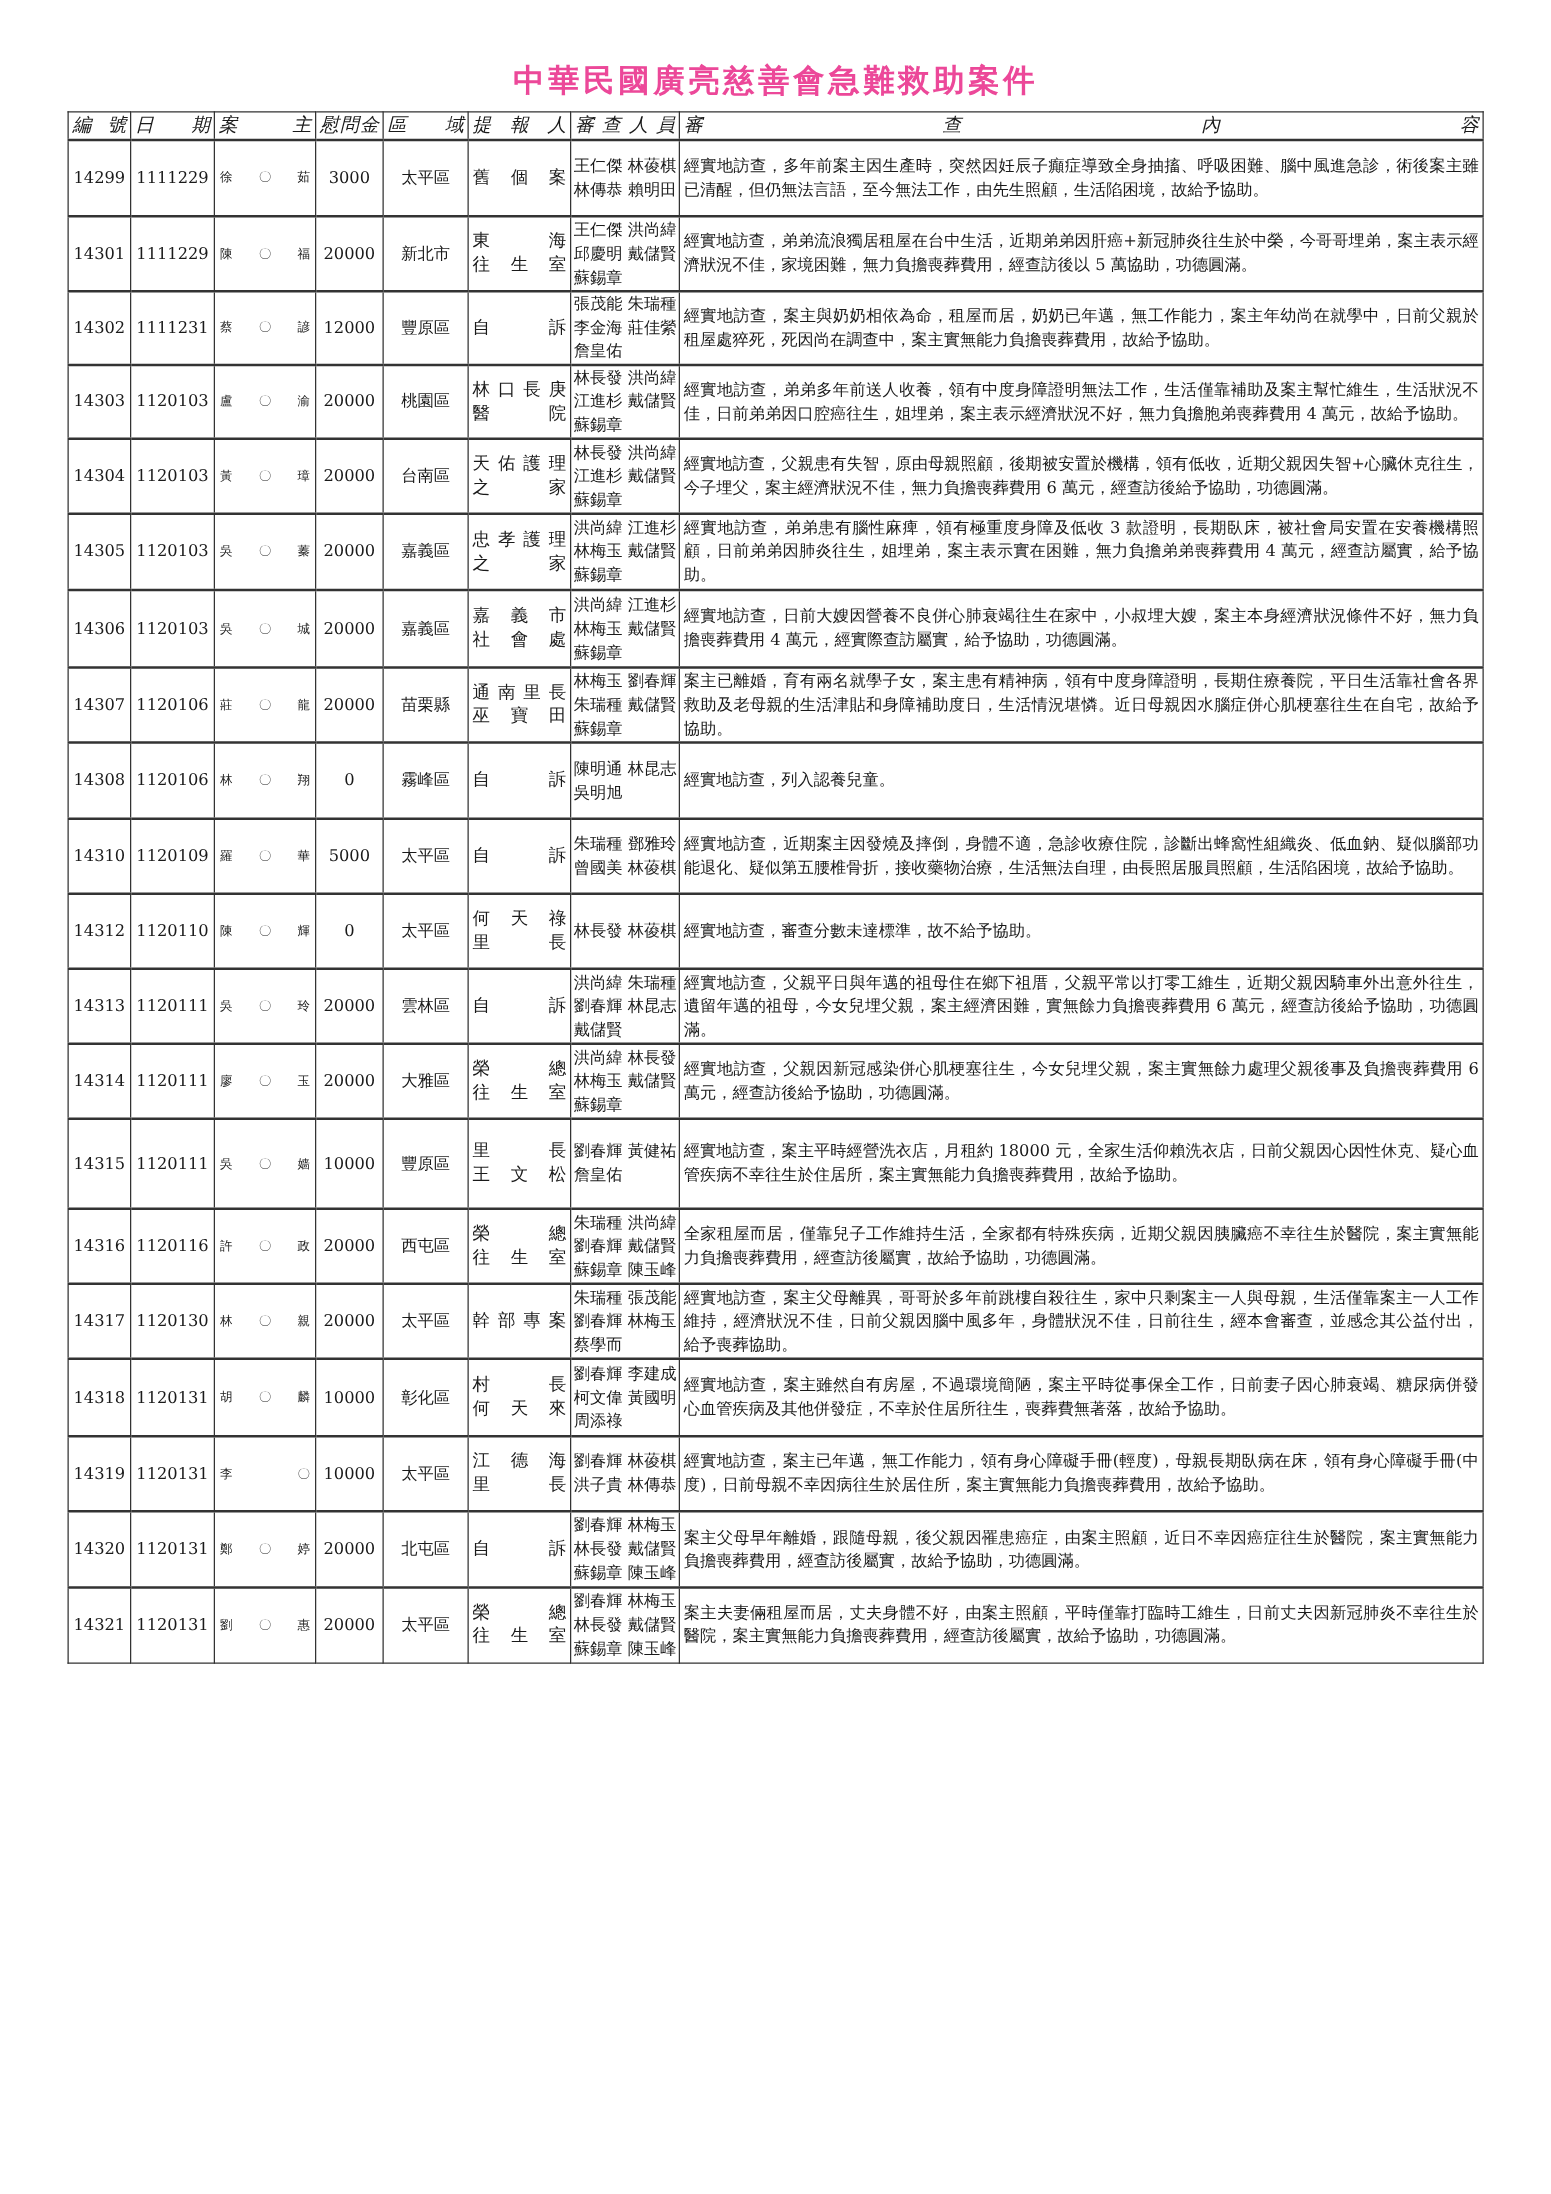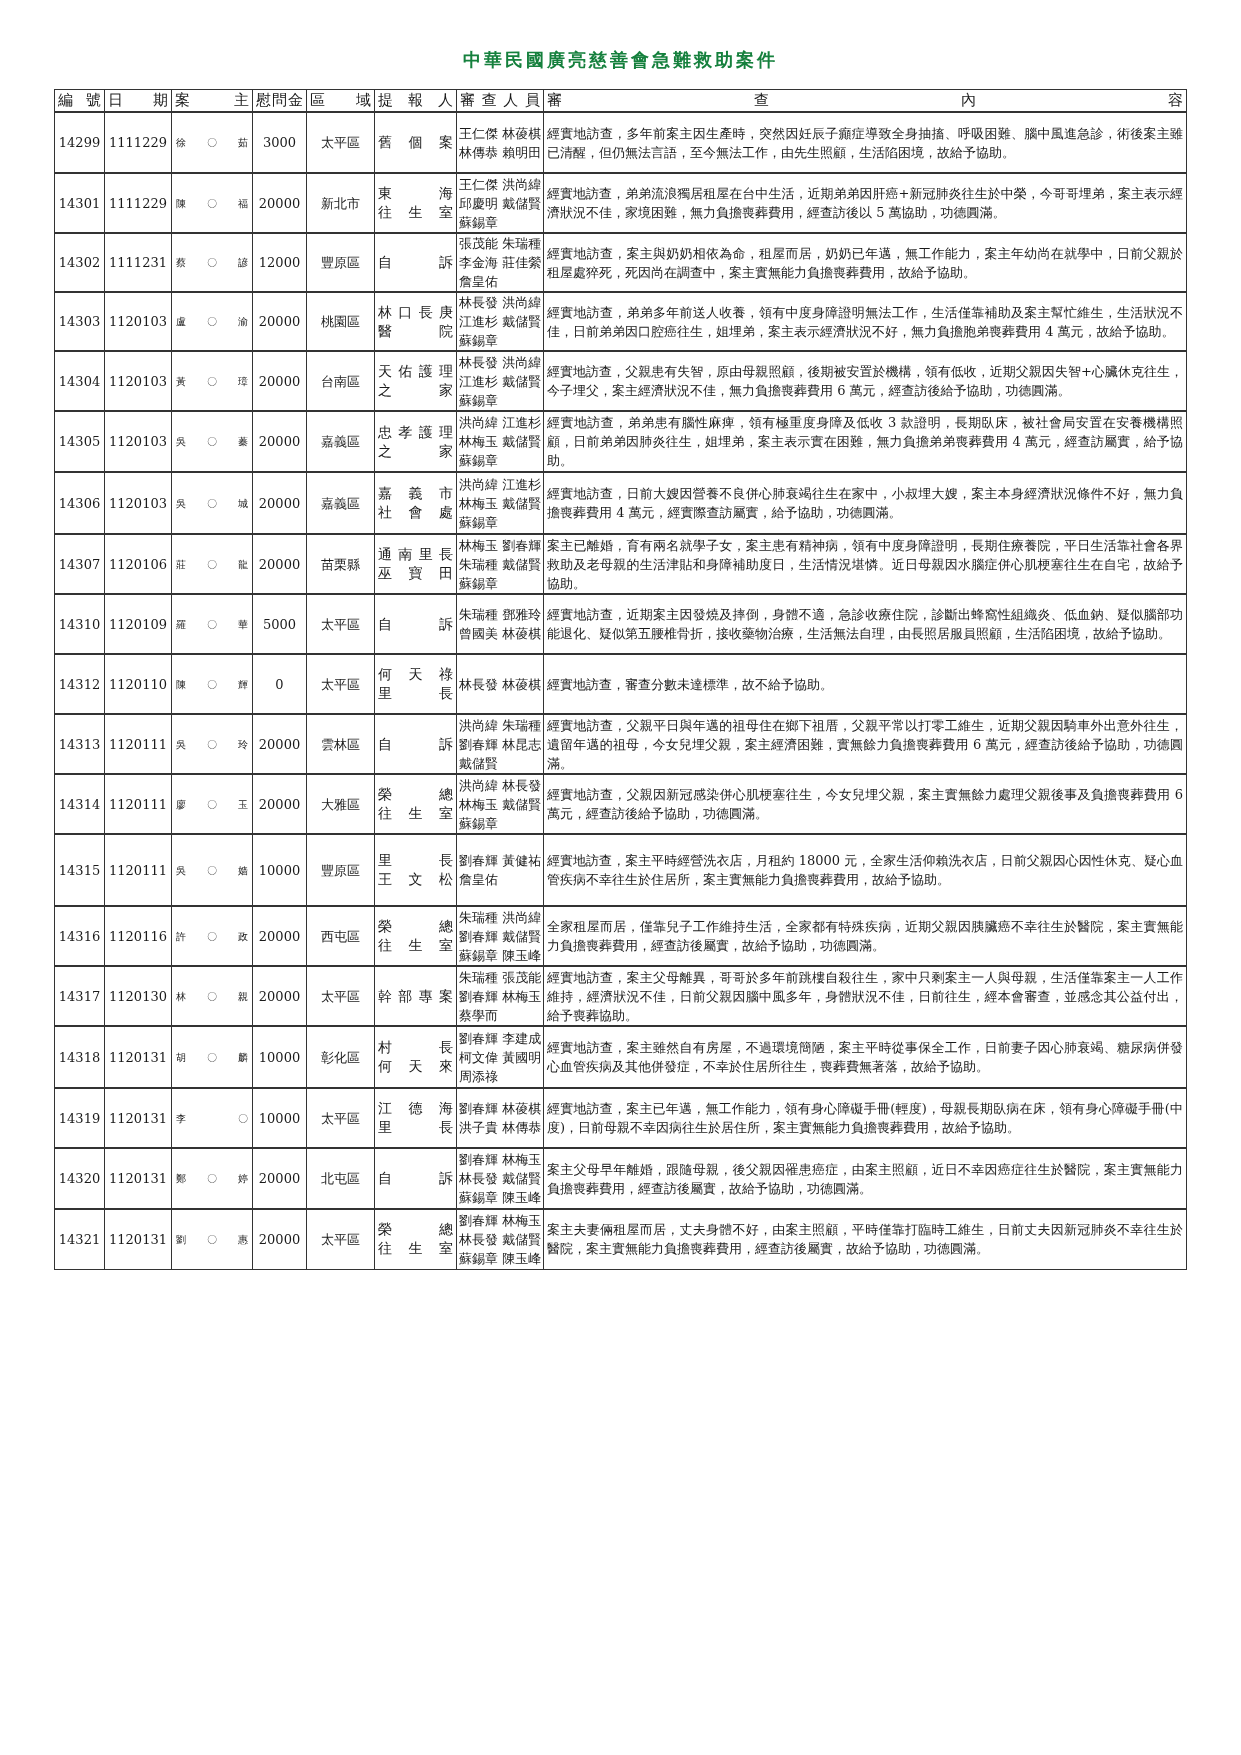--- a/index.html
+++ b/index.html
@@ -1,20 +1,20 @@
 <!DOCTYPE html>
 <html><head>
 <meta charset="utf-8">
 <style>
   html, body { margin:0; padding:0; background:#ffffff; }
   body { width:1241px; height:1755px; position:relative; font-family:"DejaVu Serif", serif; color:#1a1a1a; }
-  .title { position:absolute; left:0; top:48px; width:1241px; text-align:center; font-family:"DejaVu Sans", sans-serif; font-size:18px; font-weight:bold; letter-spacing:3px; color:#15803d; }
+  .title { position:absolute; left:0; top:48px; width:1241px; text-align:center; font-family:"DejaVu Sans", sans-serif; font-size:25px; font-weight:bold; letter-spacing:3px; color:#ec4899; }
   table.cases { position:absolute; left:54px; top:89px; border-collapse:collapse; table-layout:fixed; width:1132px; font-size:13px; }
   table.cases th, table.cases td { border:1px solid #333; padding:0; overflow:hidden; }
-  table.cases th { height:21px; font-weight:normal; font-size:15px; text-align:justify; text-align-last:justify; padding:0 3px; border-bottom:2px solid #333; }
+  table.cases th { height:21px; font-weight:normal; font-size:15px; text-align:justify; text-align-last:justify; padding:0 3px; border-bottom:2px solid #333;font-style:italic; }
   table.cases td { vertical-align:middle; line-height:19px; }
   .c-id, .c-date, .c-amt, .c-area { text-align:center; }
   .c-name { text-align:justify; text-align-last:justify; padding:0 4px !important; font-size:10px; }
   .c-rep { padding:0 3px !important; font-size:14px; }
   .c-rep span { display:block; text-align:justify; text-align-last:justify; }
   .c-rev { padding:0 2px !important; font-size:13px; }
   .c-rev span { display:block; white-space:nowrap; }
   .c-content { padding:0 3px !important; text-align:justify; font-size:13px; }
   tr.row td { border-top:2px solid #333; }
 </style>
@@ -173,20 +173,35 @@
           <span>通南里長</span>
           <span>巫寶田</span>
         </td>
         <td class="c-rev">
           <span>林梅玉 劉春輝</span>
           <span>朱瑞種 戴儲賢</span>
           <span>蘇錫章</span>
         </td>
         <td class="c-content">案主已離婚，育有兩名就學子女，案主患有精神病，領有中度身障證明，長期住療養院，平日生活靠社會各界救助及老母親的生活津貼和身障補助度日，生活情況堪憐。近日母親因水腦症併心肌梗塞往生在自宅，故給予協助。</td>
       </tr>
+      <tr class="row" style="height: 61px;">
+        <td class="c-id">14308</td>
+        <td class="c-date">1120106</td>
+        <td class="c-name">林〇翔</td>
+        <td class="c-amt">0</td>
+        <td class="c-area">霧峰區</td>
+        <td class="c-rep">
+          <span>自訴</span>
+        </td>
+        <td class="c-rev">
+          <span>陳明通 林昆志</span>
+          <span>吳明旭</span>
+        </td>
+        <td class="c-content">經實地訪查，列入認養兒童。</td>
+      </tr>
       <tr class="row" style="height: 60px;">
         <td class="c-id">14310</td>
         <td class="c-date">1120109</td>
         <td class="c-name">羅〇華</td>
         <td class="c-amt">5000</td>
         <td class="c-area">太平區</td>
         <td class="c-rep">
           <span>自訴</span>
         </td>
         <td class="c-rev">

